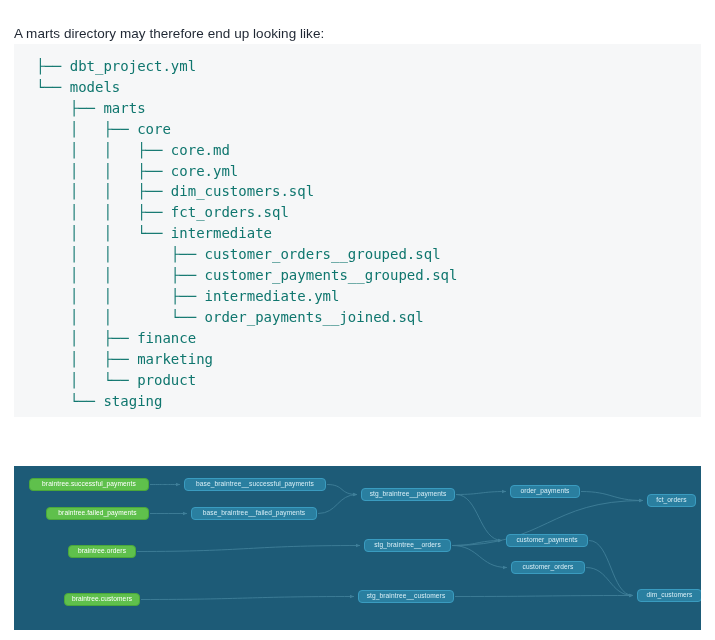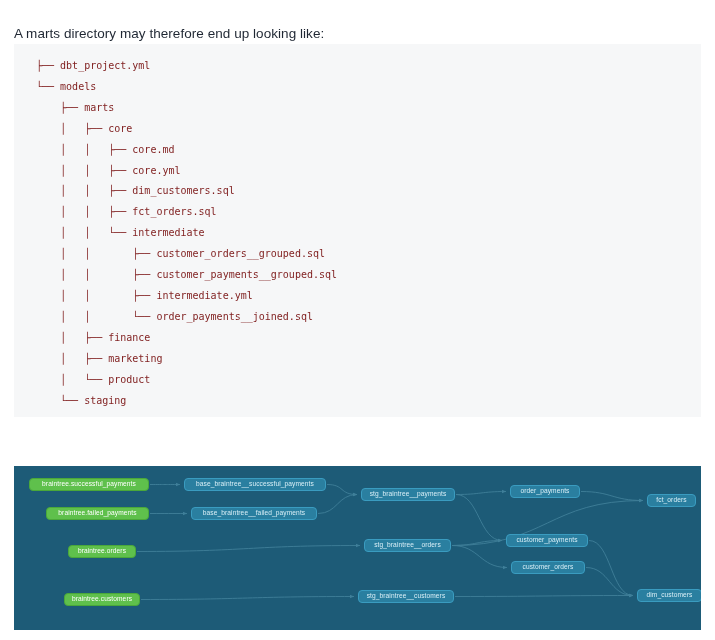--- a/index.html
+++ b/index.html
@@ -41,23 +41,23 @@
     width: 687px;
     height: 373px;
     background: #f6f7f8;
     box-sizing: border-box;
     padding: 12px 0 12px 22px;
     overflow: hidden;
   }
   .code-block pre {
     margin: 0;
     font-family: "DejaVu Sans Mono", "Liberation Mono", monospace;
-    font-size: 10px;
+    font-size: 14px;
     line-height: 20.9px;
-    color: #7f1d1d;
+    color: #0f766e;
     white-space: pre;
     letter-spacing: 0px;
   }
 
   
   .dag {
     position: absolute;
     left: 14px;
     top: 466px;
     width: 687px;

